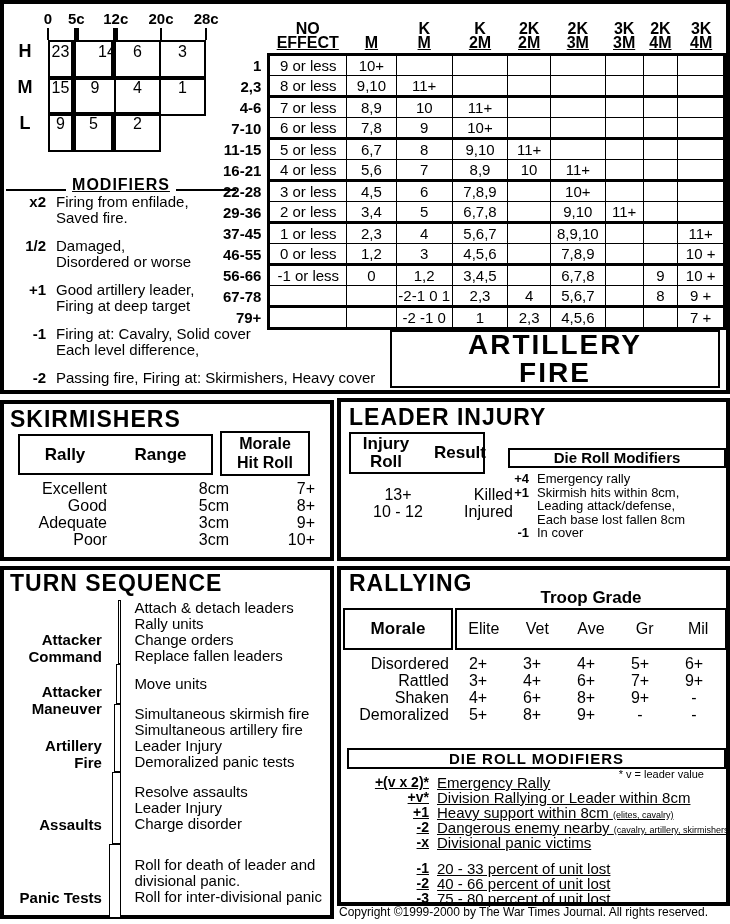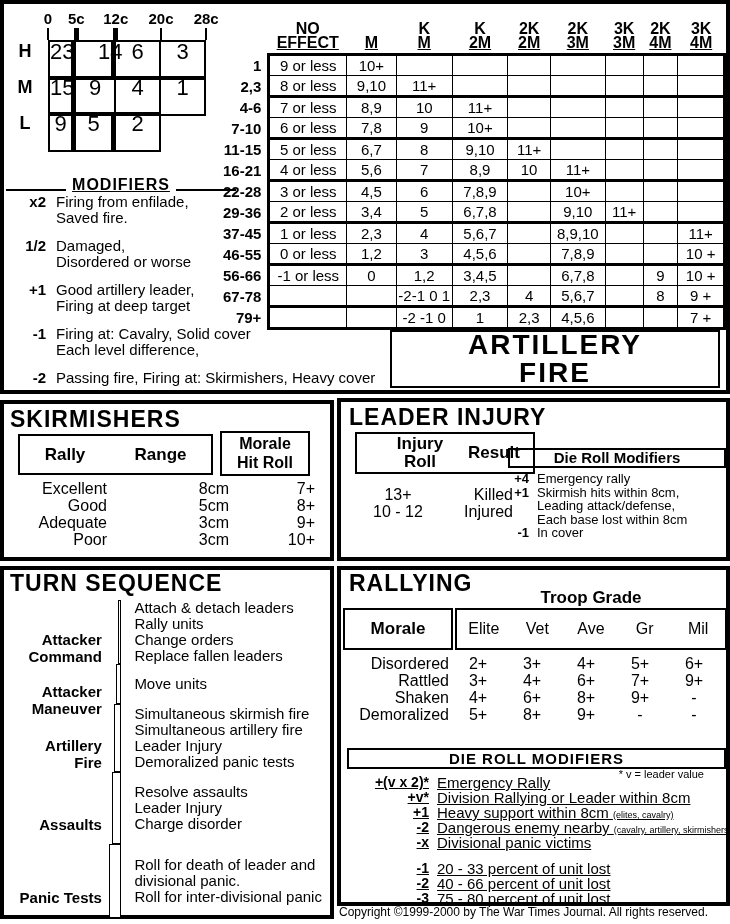--- a/index.html
+++ b/index.html
@@ -15,21 +15,21 @@
   .abs{position:absolute;}
   .sec-title{position:absolute;font-weight:bold;font-size:23px;letter-spacing:1px;white-space:nowrap;}
 
   
   .scale-label{position:absolute;width:34px;text-align:center;font-weight:bold;font-size:15px;top:6px;}
   .tick{position:absolute;top:24px;height:12px;background:#000;}
   .range-row-label{position:absolute;width:30px;text-align:center;font-weight:bold;font-size:18px;}
   .range-cells{position:absolute;display:flex;}
   .rcell{box-sizing:border-box;border-top:2px solid #000;border-bottom:2px solid #000;
          border-right:2px solid #000;height:40px;line-height:20px;text-align:center;
-         font-size:22px;}
+         font-size:16px;}
   .rcell.first{border-left:2px solid #000;}
   .rcell.thick{border-right-width:5px;}
 
   
   #mod-heading{position:absolute;left:2px;top:172px;width:230px;display:flex;align-items:flex-end;}
   #mod-heading .line{flex:1;height:2px;background:#000;margin-bottom:3px;}
   #mod-heading .word{font-weight:bold;font-size:16px;letter-spacing:1px;
                      text-decoration:underline;padding:0 6px;}
   #mod-list{position:absolute;left:2px;top:190px;width:420px;}
   .mod-item{display:grid;grid-template-columns:40px 1fr;column-gap:10px;margin-bottom:12px;}
@@ -62,22 +62,22 @@
   #sk-typerange div{text-align:center;font-weight:bold;font-size:17px;}
   #sk-morale{position:absolute;left:216px;top:27px;width:90px;height:45px;border:2px solid #000;
              box-sizing:border-box;display:flex;flex-direction:column;align-items:center;
              justify-content:center;font-weight:bold;font-size:16px;line-height:1.15;}
   #sk-rows{position:absolute;left:0;top:76px;width:320px;}
   .sk-row{display:grid;grid-template-columns:103px 122px 86px;height:17px;line-height:17px;font-size:16px;}
   .sk-row .c1{text-align:right;}
   .sk-row .c2,.sk-row .c3{text-align:right;}
 
   
-  #li-box{position:absolute;left:14px;top:30px;width:180px;height:42px;border:2px solid #000;
-          box-sizing:border-box;display:grid;grid-template-columns:70px 78px;align-items:center;padding-left:28px;}
+  #li-box{position:absolute;left:8px;top:30px;width:136px;height:42px;border:2px solid #000;
+          box-sizing:border-box;display:grid;grid-template-columns:70px 78px;align-items:center;}
   #li-box .h{text-align:center;font-weight:bold;font-size:17px;line-height:1.05;}
   #li-rows{position:absolute;left:12px;top:84px;}
   .li-row{display:grid;grid-template-columns:90px 70px;height:17px;line-height:17px;font-size:16px;}
   .li-row .c1{text-align:center;}
   .li-row .c2{text-align:right;}
   #li-drm-box{position:absolute;left:167px;top:46px;width:218px;height:20px;border:2px solid #000;
               box-sizing:border-box;text-align:center;font-weight:bold;font-size:15px;line-height:16px;}
   #li-drm-list{position:absolute;left:150px;top:70px;width:236px;}
   .li-item{display:grid;grid-template-columns:38px 1fr;column-gap:8px;}
   .li-item .lab{font-weight:bold;font-size:13px;text-align:right;line-height:13.5px;}
@@ -477,21 +477,21 @@
           <div class="lab">+4</div>
           <div class="txt">
             <div>Emergency rally</div>
           </div>
         </div>
         <div class="li-item">
           <div class="lab">+1</div>
           <div class="txt">
             <div>Skirmish hits within 8cm,</div>
             <div>Leading attack/defense,</div>
-            <div>Each base lost within 8cm</div>
+            <div>Each base lost fallen 8cm</div>
           </div>
         </div>
         <div class="li-item">
           <div class="lab">-1</div>
           <div class="txt">
             <div>In cover</div>
           </div>
         </div>
       </div>
   </div>

